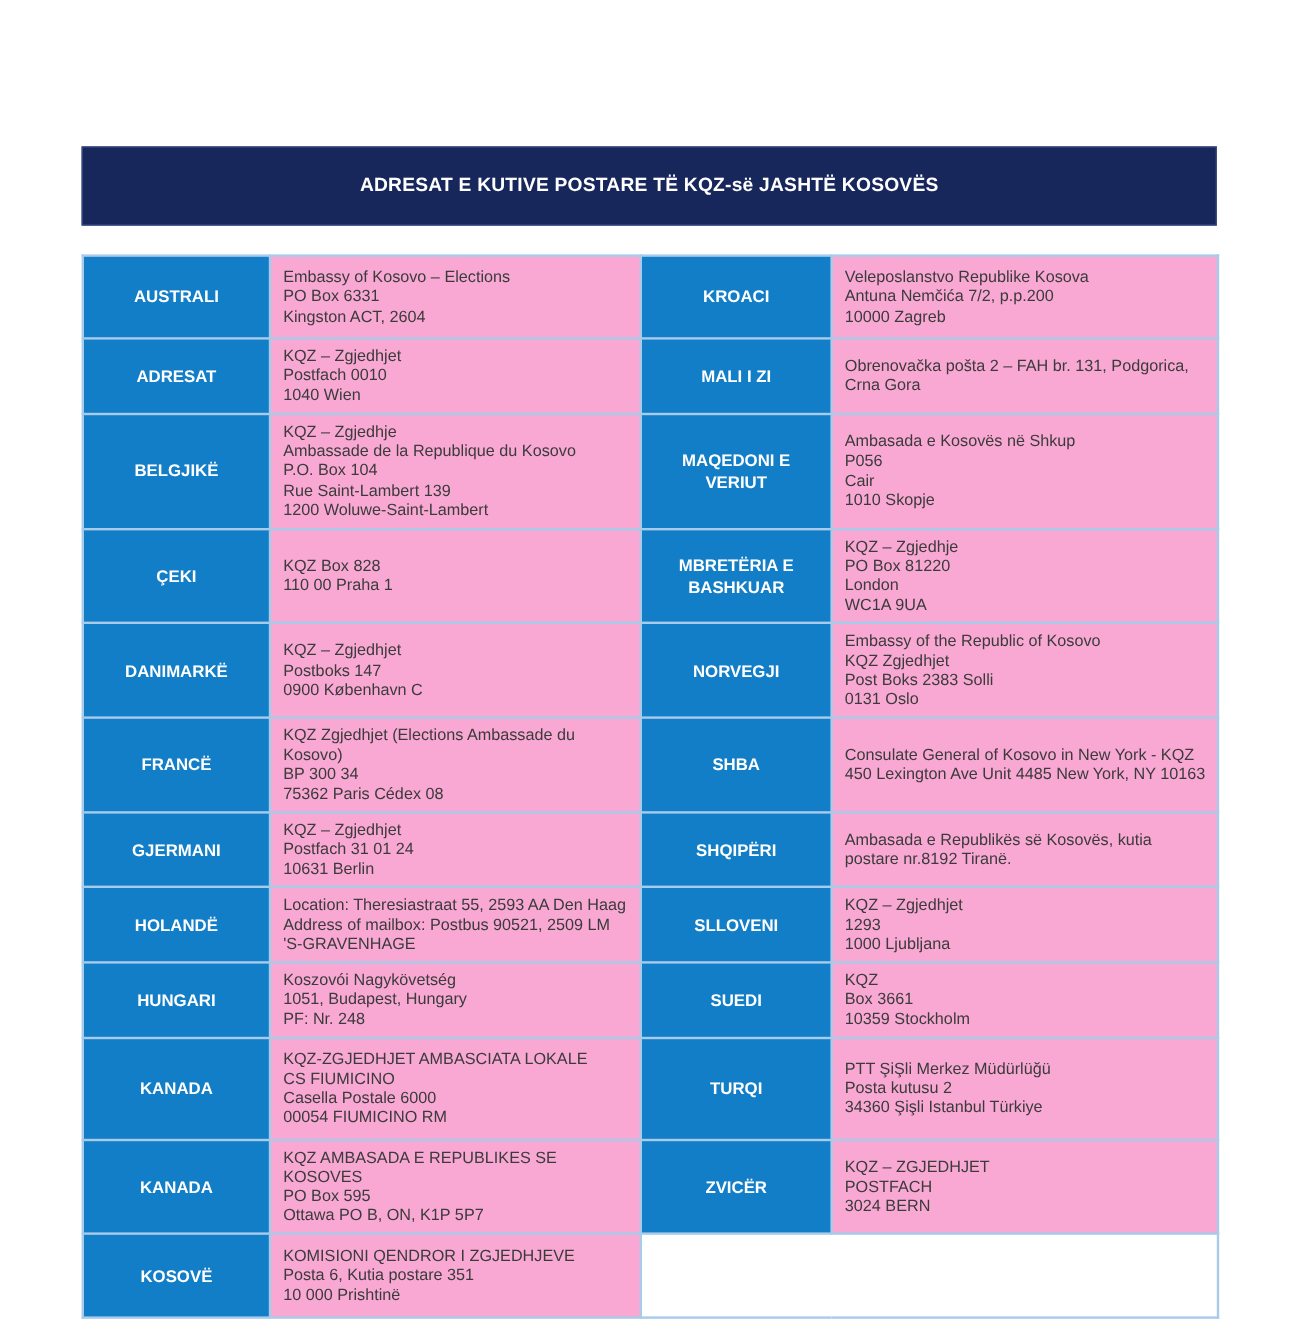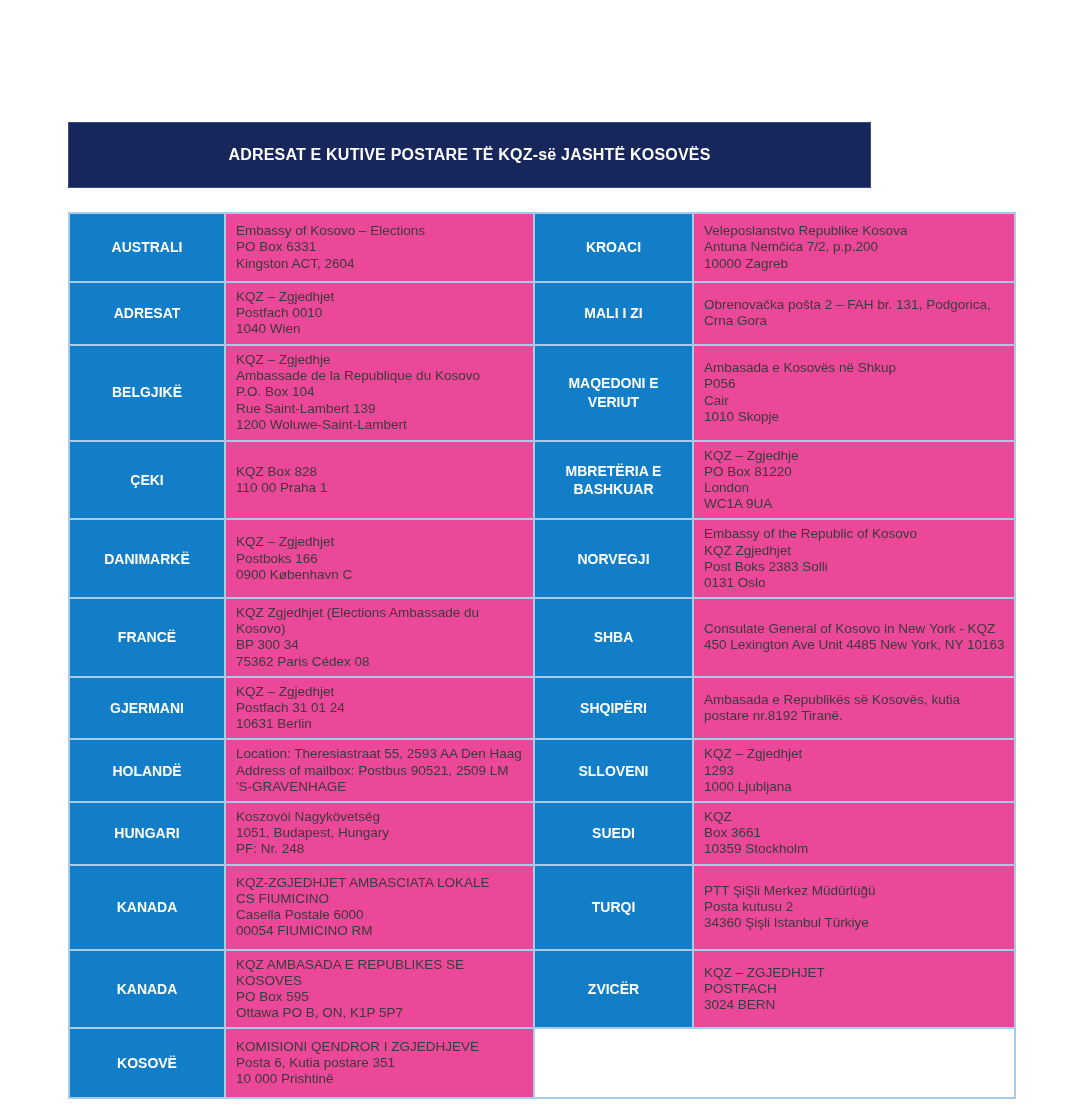--- a/index.html
+++ b/index.html
@@ -12,21 +12,21 @@
   }
   *{box-sizing:border-box;margin:0;padding:0;}
   html,body{background:var(--page-bg);}
   body{
     width:1080px;height:1120px;
     font-family:"Liberation Sans","DejaVu Sans",sans-serif;
     position:relative;overflow:hidden;
   }
   .page{width:1080px;height:1120px;background:var(--page-bg);}
   .header-bar{
-    position:absolute;left:68px;top:122px;width:803px;height:66px;
+    position:absolute;left:68px;top:122px;width:946px;height:66px;
     background:var(--header-bg);
     border:1px solid #3A4C86;
     display:flex;flex-direction:column;align-items:center;justify-content:center;
     color:var(--country-text);
     font-weight:bold;font-size:16px;line-height:1.45;letter-spacing:.2px;
     text-align:center;
   }
   table.addr-table{
     position:absolute;left:68px;top:212px;width:946px;
     border-collapse:collapse;table-layout:fixed;
@@ -35,21 +35,21 @@
     border:2px solid var(--border);
     vertical-align:middle;
   }
   td.country-cell{
     background:var(--country-bg);
     color:var(--country-text);
     font-weight:bold;font-size:14px;line-height:1.3;
     text-align:center;padding:16px 8px;
   }
   td.address-cell{
-    background:#ec4899;
+    background:#f9a8d4;
     color:var(--address-text);
     font-size:13.5px;line-height:1.2;
     padding:6px 6px 6px 10px;
   }
   td.empty-cell{background:#fff;}
   .addr-line{min-height:1em;}
 </style>
 </head>
 <body>
 
@@ -121,21 +121,21 @@
             <div class="addr-line">KQZ – Zgjedhje</div>
             <div class="addr-line">PO Box 81220</div>
             <div class="addr-line">London</div>
             <div class="addr-line">WC1A 9UA</div>
           </td>
       </tr>
       <tr style="height:68px">
         <td class="country-cell">DANIMARKË</td>
         <td class="address-cell">
             <div class="addr-line">KQZ – Zgjedhjet</div>
-            <div class="addr-line">Postboks 166</div>
+            <div class="addr-line">Postboks 147</div>
             <div class="addr-line">0900 København C</div>
           </td>
         <td class="country-cell">NORVEGJI</td>
         <td class="address-cell">
             <div class="addr-line">Embassy of the Republic of Kosovo</div>
             <div class="addr-line">KQZ Zgjedhjet</div>
             <div class="addr-line">Post Boks 2383 Solli</div>
             <div class="addr-line">0131 Oslo</div>
           </td>
       </tr>

